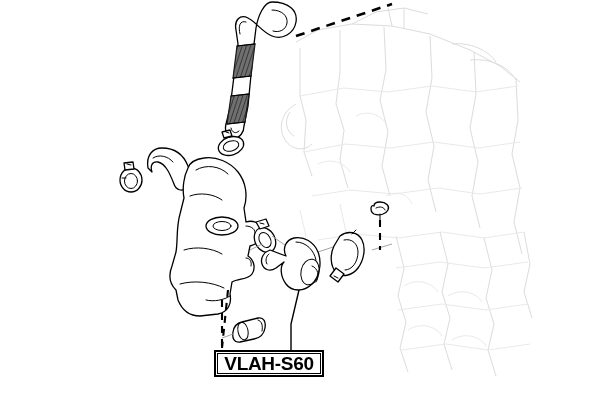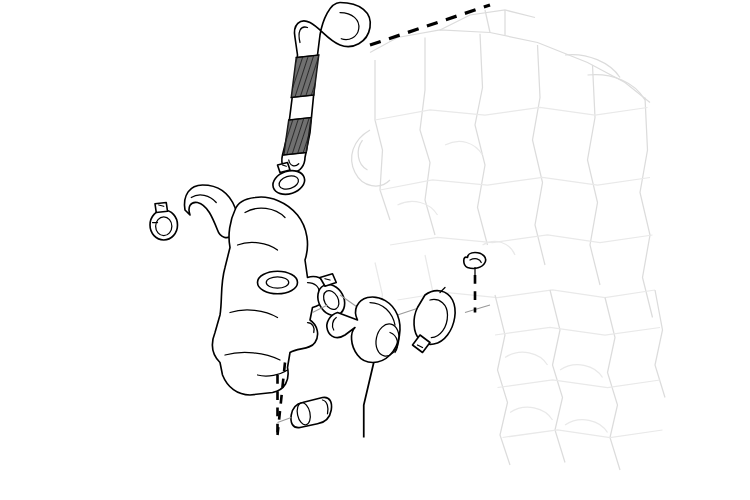--- a/index.html
+++ b/index.html
@@ -289,14 +289,19 @@
     <g>
       <path class="leader-dashed-thin" d="M228 290 L222 348"></path>
     </g>
 
     <g>
       <path class="leader-solid" d="M299 290 L291 324 L291 350"></path>
     </g>
 
   </svg>
 
+  <div id="part-number-plate">
+    <div class="inner-rule">
+      <span id="part-number-text">VLAH-S60</span>
+    </div>
+  </div>
 
 </div>
 
 </body></html>

